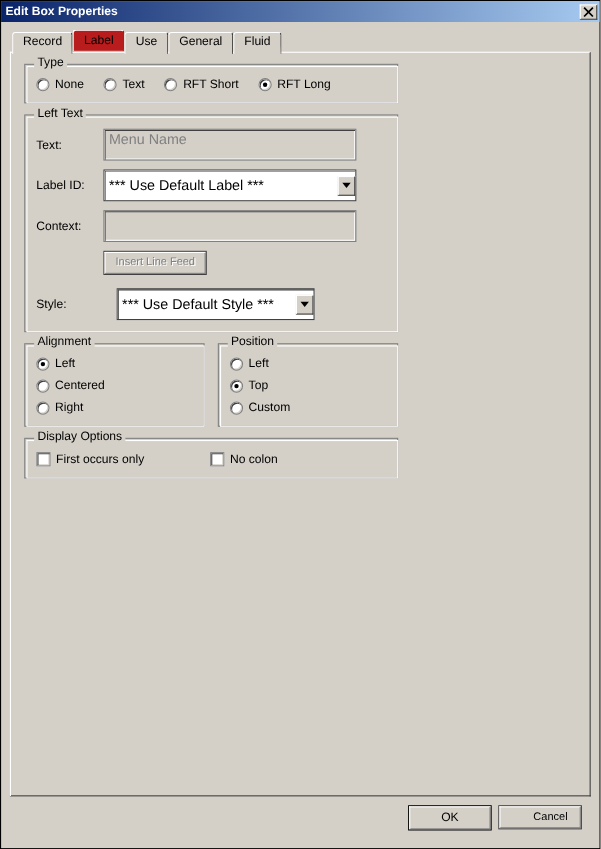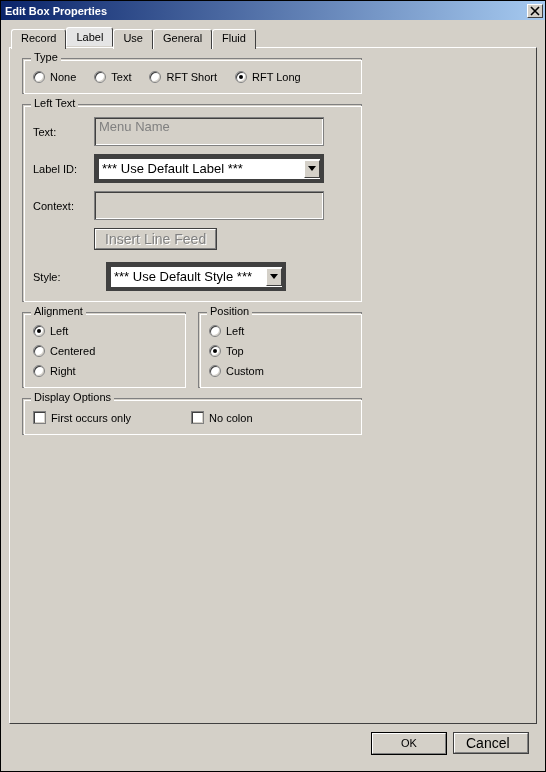--- a/index.html
+++ b/index.html
@@ -68,21 +68,21 @@
     background: #d4d0c8;
     margin-right: 0px;
     border-left: 1px solid #fff;
     border-top: 1px solid #fff;
     border-right: 1px solid #404040;
     cursor: pointer;
     position: relative;
     top: 1px;
   }
   .tab.active {
-    background: #e5e5e5;
+    background: #b91c1c;
     padding-top: 3px;
     top: -1px;
     z-index: 3;
     border-bottom: 1px solid #d4d0c8;
   }
   .tab-pane {
     border: 1px solid #fff;
     border-right-color: #404040;
     border-bottom-color: #404040;
     flex: 1;
@@ -155,21 +155,21 @@
     background: #d4d0c8;
     border: 1px solid #808080;
     box-shadow: inset 1px 1px 0 #404040, inset -1px -1px 0 #fff;
     color: #808080;
     width: 230px;
     line-height:14px;
   }
   .combo {
     display:flex; align-items:center;
     background:#fff;
-    border:4px solid #404040;
+    border:1px solid #404040;
     box-shadow: inset 1px 1px 0 #404040, inset -1px -1px 0 #fff;
     width: 230px;
     padding:0 0 0 4px;
     cursor:pointer;
   }
   .combo .combo-text{ flex:1; line-height:18px; overflow:hidden; white-space:nowrap; }
   .combo .combo-btn{
     width:16px;height:18px;
     background:#d4d0c8;
     border:1px solid #fff;
@@ -180,26 +180,26 @@
   .combo .combo-btn svg{display:block;}
   .btn {
     background:#d4d0c8;
     border:1px solid #fff;
     border-right-color:#404040;
     border-bottom-color:#404040;
     box-shadow: 1px 1px 0 #000 inset, -1px -1px 0 #808080 inset;
     box-shadow: none;
     padding: 3px 12px;
     font-family: Tahoma, Arial, sans-serif;
-    font-size:14px;
+    font-size:10px;
     cursor:pointer;
     height:22px;
     line-height:14px;
     min-width:75px;
-    text-align:left;
+    text-align:right;
   }
   .btn-outset{
     border:1px solid #404040;
     position:relative;
   }
   .btn-outset::before{
     content:"";position:absolute;inset:0;
     border:1px solid #fff;
     border-right-color:#808080;
     border-bottom-color:#808080;

